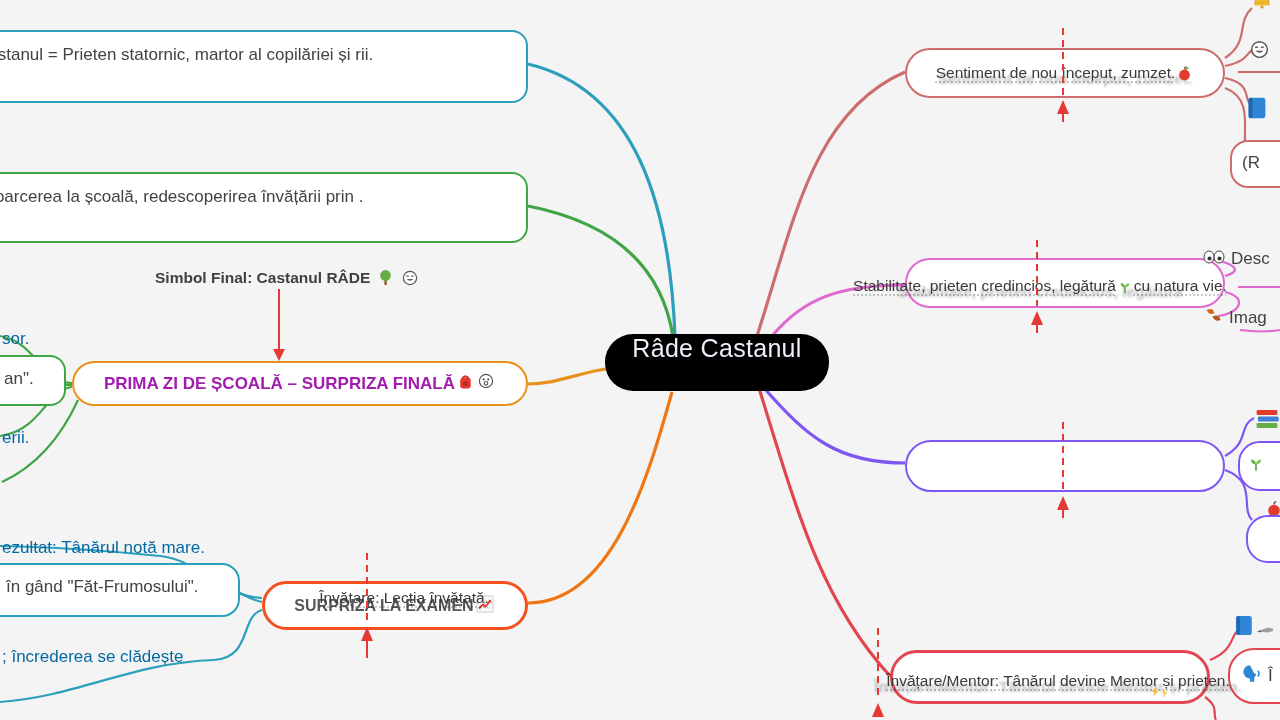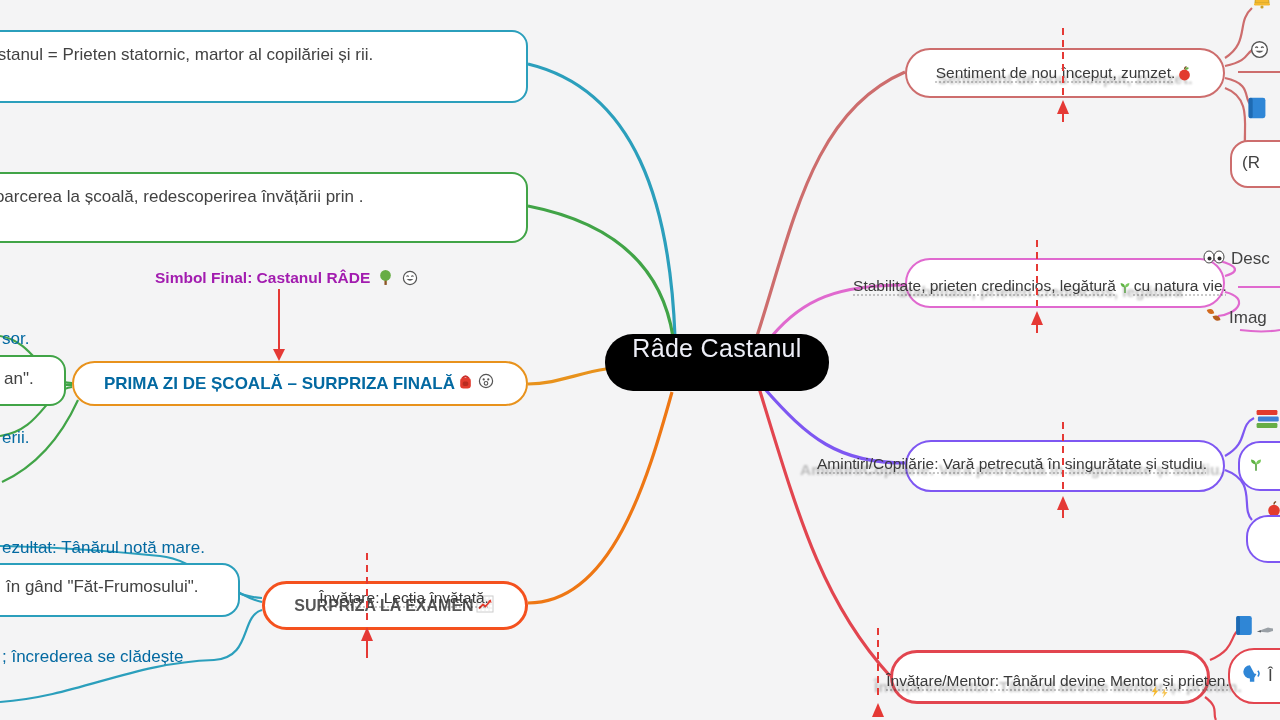--- a/index.html
+++ b/index.html
@@ -6,29 +6,29 @@
   body{font-family:"Liberation Sans","DejaVu Sans",sans-serif;background:#f4f4f5;}
   #canvas{position:relative;width:1280px;height:720px;overflow:hidden;background:#f4f4f5;}
   svg.layer{position:absolute;left:0;top:0;z-index:0;}
   svg.toplayer{position:absolute;left:0;top:0;z-index:6;pointer-events:none;}
   .node{position:absolute;background:#fff;box-sizing:border-box;color:#424242;}
   .txt{position:absolute;color:#0369a1;white-space:pre-line;}
   .big{font-size:17px;line-height:27px;}
   .boxA{border:2.5px solid #2b9fbc;border-radius:16px;padding:9px 18px;z-index:2;}
   .boxB{border:2.5px solid #41a447;border-radius:16px;padding:9px 18px;z-index:2;}
   .mainL{border-radius:23px;display:flex;align-items:center;justify-content:center;
-         font-weight:bold;font-size:17px;color:#0369a1;z-index:2;}
+         font-weight:bold;font-size:17px;color:#a21caf;z-index:2;}
   .childbox{z-index:2;font-size:17px;}
   .rnode{border-radius:25px;z-index:2;}
   .overlay{position:absolute;z-index:4;font-size:15.5px;color:#3a3a3a;text-align:center;}
   .overlay .main{position:relative;z-index:2;text-decoration:underline dotted rgba(0,0,0,.28);text-underline-offset:4px;text-align:right;}
   .overlay .ghost{position:absolute;left:0;right:0;top:6px;z-index:1;filter:blur(1.3px);opacity:.4;font-weight:bold;color:#666;}
   .central{position:absolute;background:#000000;border-radius:28px;display:flex;align-items:flex-start;
            justify-content:center;color:#edeef7;font-size:25px;z-index:3;letter-spacing:.3px;}
-  .lbl{position:absolute;font-weight:bold;font-size:15.5px;color:#a21caf;z-index:2;}
+  .lbl{position:absolute;font-weight:bold;font-size:15.5px;color:#404040;z-index:2;}
   .item{position:absolute;display:flex;align-items:center;gap:6px;font-size:17px;color:#424242;z-index:2;}
   .ic{display:inline-block;vertical-align:-3px;margin:0 2px;}
   .icabs{position:absolute;z-index:2;}
 </style>
 </head>
 <body>
 
 <div id="canvas">
 
   <svg class="layer" width="1280" height="720">
@@ -186,24 +186,20 @@
   </div>
   <div class="item" style="left:1203px;top:305px;">
     <span><svg width="20" height="20" viewBox="0 0 16 16">
           <path d="M3,4 Q8,1.6 9,6.6 Q4.6,8.6 3,4 Z" fill="#d2691e"></path>
           <path d="M7.6,9 Q13,6.8 14,12 Q9.4,14 7.6,9 Z" fill="#b85c1e"></path>
         </svg></span>
     <span>Imag</span>
   </div>
 
   <div class="node rnode" style="left:905px;top:440px;width:320px;height:52px;border:2.5px solid #7e57f2;border-radius:26px;"></div>
-  <div class="overlay" style="left:764px;top:455px;width:496px;">
-    <span class="ghost">Amintiri/Copilărie: Vară petrecută în singurătate și studiu.</span>
-    <span class="main">Amintiri/Copilărie: Vară petrecută în singurătate și studiu.</span>
-  </div>
   <span class="icabs" style="left:1254px;top:406px;"><svg width="26" height="26" viewBox="0 0 20 20">
         <rect x="2" y="3" width="16" height="4" rx="1" fill="#e23b2e"></rect>
         <rect x="3" y="8" width="16" height="4" rx="1" fill="#3f7fd4"></rect>
         <rect x="2" y="13" width="16" height="4" rx="1" fill="#67ad45"></rect>
       </svg></span>
   <div class="node childbox" style="left:1238px;top:441px;width:130px;height:50px;border:2.5px solid #7e57f2;border-radius:22px;padding:13px 0 0 8px;">
     <span><svg width="16" height="16" viewBox="0 0 14 14">
           <path d="M7,13 V7" stroke="#4f9d3a" stroke-width="1.4" fill="none"></path>
           <path d="M7,7.5 Q2.6,7 2.6,3 Q7,3.4 7,7.5 Z" fill="#5fb344"></path>
           <path d="M7,7.5 Q11.4,7 11.4,3 Q7,3.4 7,7.5 Z" fill="#7ac95c"></path>

